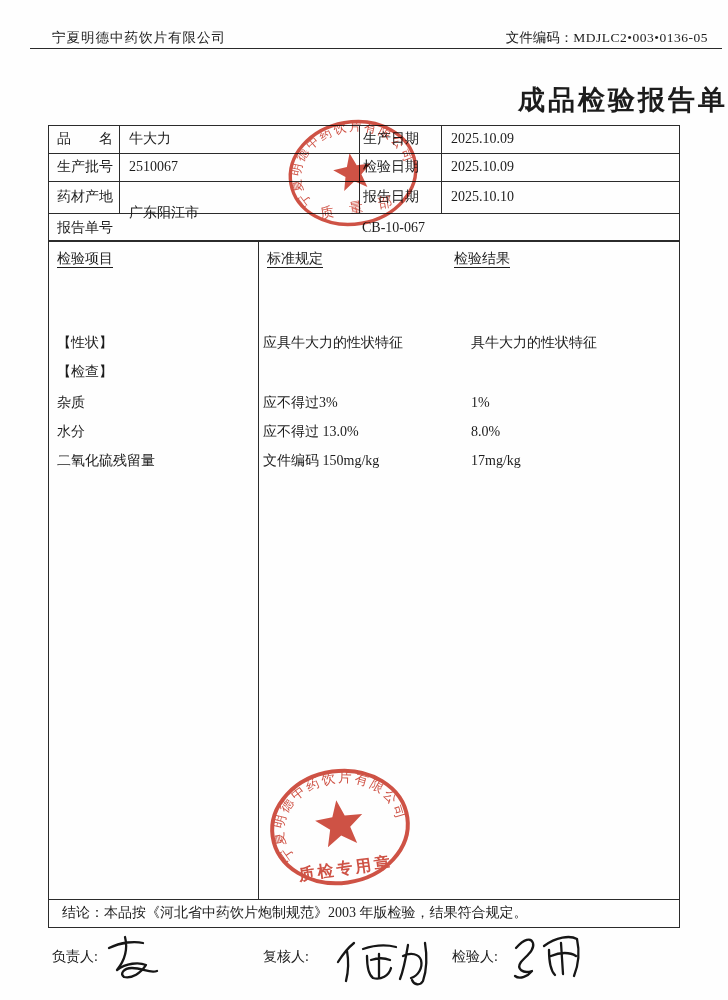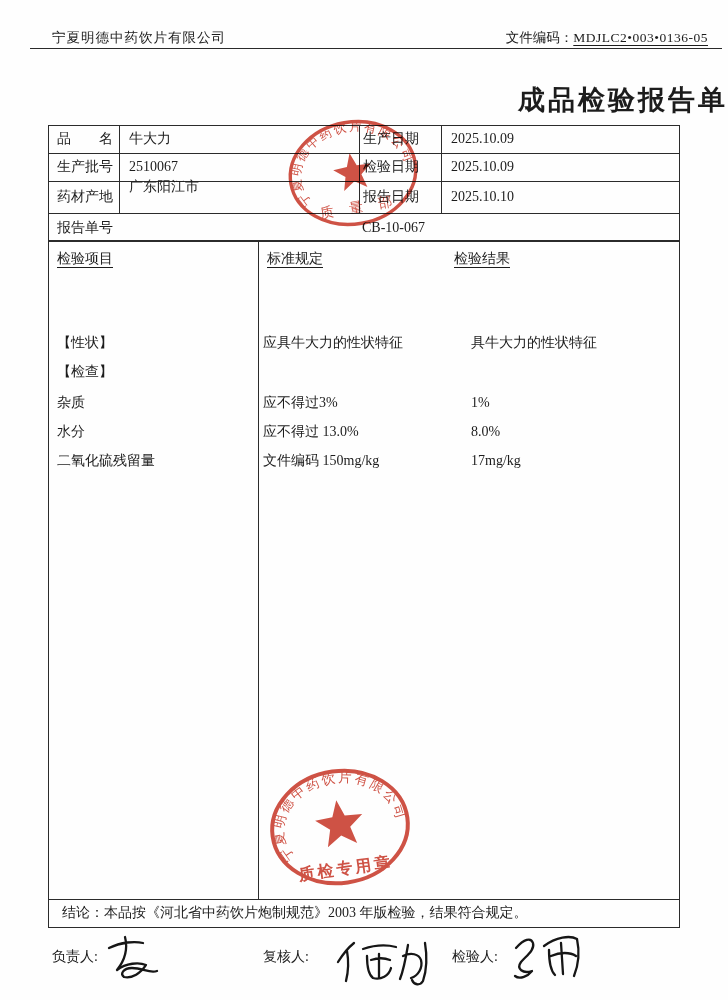--- a/index.html
+++ b/index.html
@@ -3,21 +3,21 @@
 <meta charset="utf-8">
 <style>
   html,body{margin:0;padding:0;background:#ffffff;}
   .page{
     position:relative;width:728px;height:1000px;background:#fefefe;overflow:hidden;
     font-family:"Liberation Serif","DejaVu Serif",serif;color:#1c1c1c;
   }
   
   .hdr-company{position:absolute;left:52px;top:29px;font-size:13.5px;letter-spacing:1px;}
   .hdr-code{position:absolute;right:20px;top:29px;font-size:13.5px;}
-  .hdr-code .code-val{text-decoration:underline;text-underline-offset:3px;letter-spacing:.5px;}
+  .hdr-code .code-val{text-underline-offset:3px;letter-spacing:.5px;}
   .hdr-rule{position:absolute;left:30px;top:48px;width:692px;height:0;border-top:1.6px solid #2a2a2a;}
   
   .doc-title{position:absolute;left:0;top:82px;width:728px;text-align:right;
     font-size:27px;font-weight:bold;letter-spacing:3px;margin:0;}
   
   .info-table{position:absolute;left:48px;top:125px;width:632px;height:116px;
     border:1.5px solid #2b2b2b;box-sizing:border-box;font-size:14px;}
   .info-table .hline{position:absolute;left:0;width:100%;height:0;border-top:1.3px solid #2b2b2b;}
   .info-table .vline{position:absolute;top:0;height:87px;width:0;border-left:1.3px solid #2b2b2b;}
   .cell{position:absolute;white-space:nowrap;line-height:16px;}
@@ -63,21 +63,21 @@
     <span class="cell" style="left:80px;top:5px">牛大力</span>
     <span class="cell" style="left:314px;top:5px">生产日期</span>
     <span class="cell" style="left:402px;top:5px">2025.10.09</span>
 
     <span class="cell" style="left:8px;top:33px">生产批号</span>
     <span class="cell" style="left:80px;top:33px">2510067</span>
     <span class="cell" style="left:314px;top:33px">检验日期</span>
     <span class="cell" style="left:402px;top:33px">2025.10.09</span>
 
     <span class="cell" style="left:8px;top:63px">药材产地</span>
-    <span class="cell" style="left:80px;top:53px">广东阳江市</span>
+    <span class="cell" style="left:80px;top:79px">广东阳江市</span>
     <span class="cell" style="left:314px;top:63px">报告日期</span>
     <span class="cell" style="left:402px;top:63px">2025.10.10</span>
 
     <span class="cell" style="left:8px;top:94px">报告单号</span>
     <span class="cell" style="left:313px;top:94px">CB-10-067</span>
   </div>
 
   <div class="insp-box">
     <div class="vdiv"></div>
     <span class="col-head" style="left:8px">检验项目</span>

